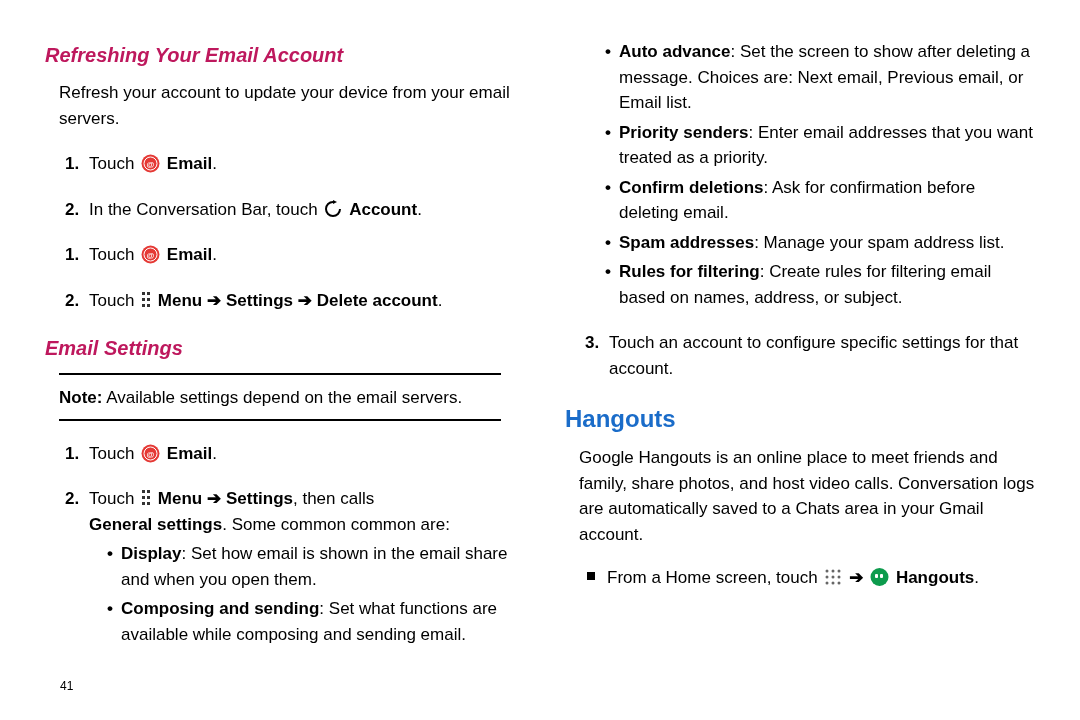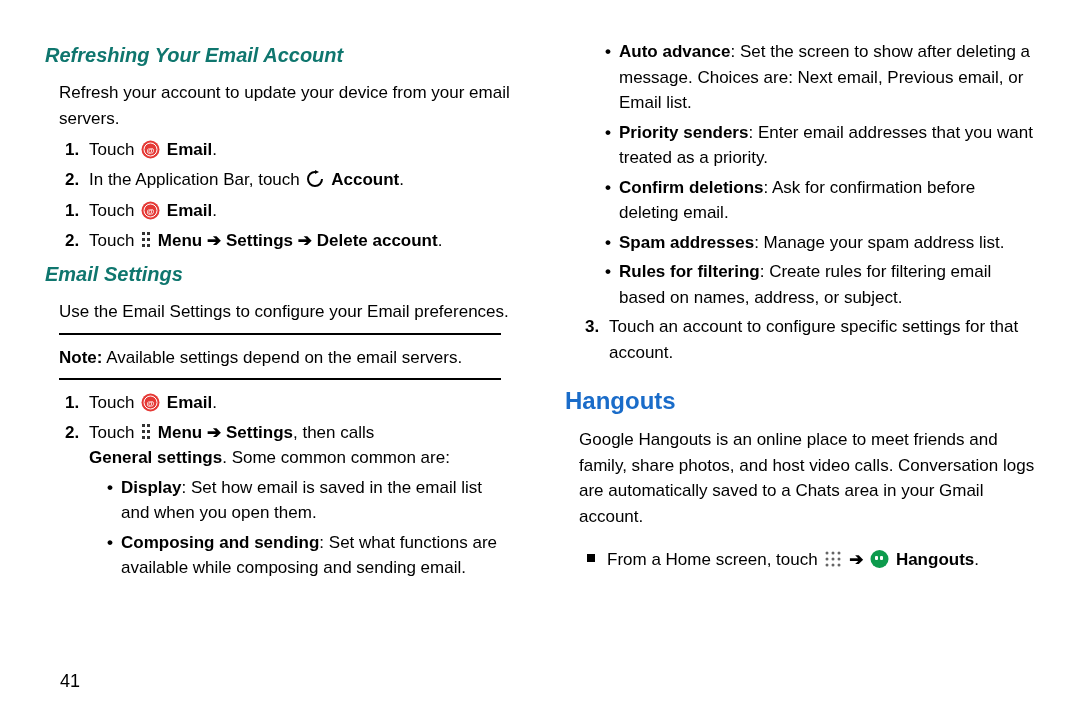--- a/index.html
+++ b/index.html
@@ -16,21 +16,21 @@
     }
     .page {
       display: flex;
       gap: 50px;
     }
     .column {
       flex: 1;
       min-width: 0;
     }
     .section-h2 {
-      color: #0f766e;
+      color: #be185d;
       font-weight: bold;
       font-style: italic;
       font-size: 20px;
       margin-bottom: 10px;
       margin-top: 5px;
     }
     .section-h1 {
       color: #1a6cc9;
       font-weight: bold;
       font-size: 24px;
@@ -41,21 +41,21 @@
     }
     ol {
       list-style: none;
       margin: 2px 0 6px 20px;
       counter-reset: step;
     }
     ol > li {
       counter-increment: step;
       position: relative;
       padding-left: 24px;
-      margin: 4px 0;
+      margin: 20px 0;
     }
     ol > li::before {
       content: counter(step) ".";
       position: absolute;
       left: 0;
       font-weight: bold;
     }
     ul.bullets {
       list-style: none;
       margin-left: 18px;
@@ -125,21 +125,21 @@
       width: 19px; height: 19px;
       vertical-align: -4px;
       margin: 0 2px;
     }
     .img-icon svg { display: block; }
     .arrow { font-weight: bold; }
     .page-number {
       position: absolute;
       bottom: 25px;
       left: 60px;
-      font-size: 18px;
+      font-size: 12px;
     }
   </style>
 </head>
 <body>
 
 <div class="page">
 
   <div class="column">
 
     <h2 class="section-h2">Refreshing Your Email Account</h2>
@@ -150,21 +150,21 @@
         <span class="email-icon img-icon">
           <svg viewBox="0 0 19 19">
               <circle cx="9.5" cy="9.5" r="9" fill="#e53935"></circle>
               <circle cx="9.5" cy="9.5" r="6.5" fill="none" stroke="#fff" stroke-width="1"></circle>
               <text x="9.5" y="13" text-anchor="middle" font-size="8" fill="#fff" font-weight="bold">@</text>
             </svg>
         </span>
         <span class="bold">Email</span><span>.</span>
       </li>
       <li>
-        <span>In the Application Bar, touch </span>
+        <span>In the Conversation Bar, touch </span>
         <span class="refresh-icon img-icon">
           <svg viewBox="0 0 18 18">
               <path d="M9 2 A7 7 0 1 0 16 9" fill="none" stroke="#000" stroke-width="2"></path>
               <polygon points="9,0 9,4 13,2" fill="#000"></polygon>
             </svg>
         </span>
         <span class="bold">Account</span><span>.</span>
       </li>
     </ol>
 
@@ -194,21 +194,20 @@
         </span>
         <span class="bold">Menu</span>
         <span class="arrow">➔</span>
         <span class="bold">Settings</span>
         <span class="arrow">➔</span>
         <span class="bold">Delete account</span><span>.</span>
       </li>
     </ol>
 
     <h2 class="section-h2">Email Settings</h2>
-    <p class="body">Use the Email Settings to configure your Email preferences.</p>
     <hr class="rule">
     <p class="body">
       <span class="bold">Note:</span><span> Available settings depend on the email servers.</span>
     </p>
     <hr class="rule">
     <ol>
       <li>
         <span>Touch </span>
         <span class="email-icon img-icon">
           <svg viewBox="0 0 19 19">
@@ -230,21 +229,21 @@
               <rect x="1" y="13" width="3" height="3" fill="#333"></rect>
               <rect x="6" y="13" width="3" height="3" fill="#333"></rect>
             </svg>
         </span>
         <span class="bold">Menu</span>
         <span class="arrow">➔</span>
         <span class="bold">Settings</span><span>, then calls</span>
         <br>
         <span class="bold">General settings</span><span>. Some common common are:</span>
         <ul class="bullets">
-          <li><span class="bold">Display</span><span>: Set how email is saved in the email list and when you open them.</span></li>
+          <li><span class="bold">Display</span><span>: Set how email is shown in the email share and when you open them.</span></li>
           <li><span class="bold">Composing and sending</span><span>: Set what functions are available while composing and sending email.</span></li>
         </ul>
       </li>
     </ol>
   </div>
 
   <div class="column">
     <ul class="bullets" style="margin-left:40px">
       <li><span class="bold">Auto advance</span><span>: Set the screen to show after deleting a message. Choices are: Next email, Previous email, or Email list.</span></li>
       <li><span class="bold">Priority senders</span><span>: Enter email addresses that you want treated as a priority.</span></li>

